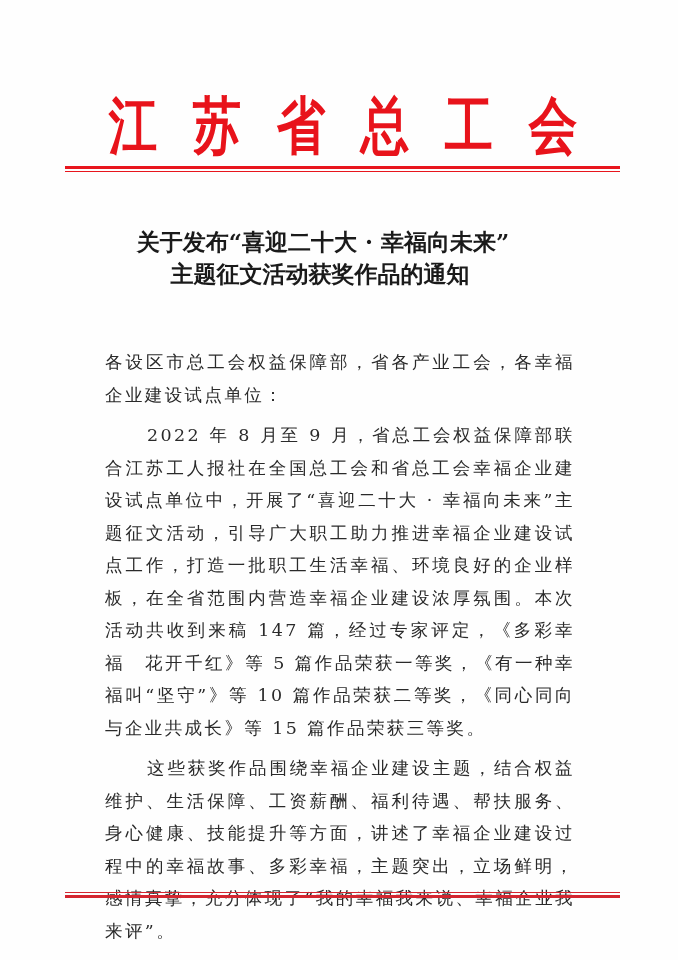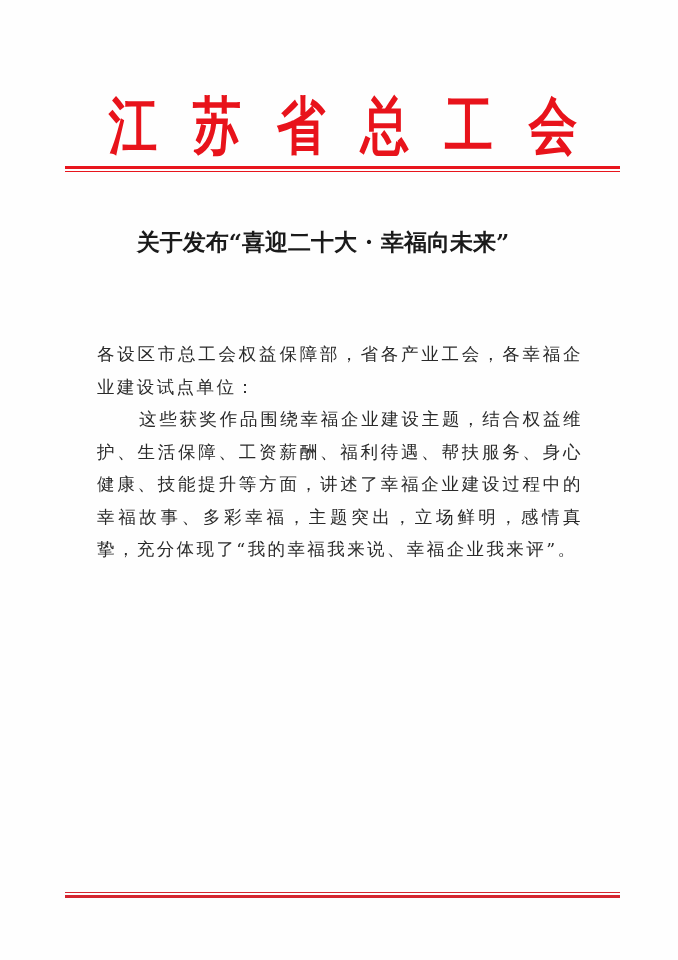--- a/index.html
+++ b/index.html
@@ -100,21 +100,21 @@
       top: 338px;
       width: 486px;
       font-family: "DejaVu Serif", "Liberation Serif", serif;
       font-size: 17.5px;
       line-height: 32.5px;
       color: #2a2a2a;
       letter-spacing: 2.4px;
       text-align: justify;
     }
     .doc-body p {
-      margin: 0;
+      margin: 8px;
     }
     .doc-body .indent {
       text-indent: 2.4em;
     }
   </style>
 </head>
 <body>
 
 <div class="page">
 
@@ -128,24 +128,26 @@
   </div>
 
   <div class="rule-top">
     <div class="thick"></div>
     <div class="gap"></div>
     <div class="thin"></div>
   </div>
 
   <div class="doc-title">
     <span class="title-line title-line-1">关于发布“喜迎二十大 · 幸福向未来”</span>
+    <span class="title-line title-line-2">主题征文活动获奖作品的通知</span>
   </div>
 
   <div class="doc-body">
     <p>各设区市总工会权益保障部，省各产业工会，各幸福企业建设试点单位：</p>
+    <p class="indent">2022 年 8 月至 9 月，省总工会权益保障部联合江苏工人报社在全国总工会和省总工会幸福企业建设试点单位中，开展了“喜迎二十大 · 幸福向未来”主题征文活动，引导广大职工助力推进幸福企业建设试点工作，打造一批职工生活幸福、环境良好的企业样板，在全省范围内营造幸福企业建设浓厚氛围。本次活动共收到来稿 147 篇，经过专家评定，《多彩幸福　花开千红》等 5 篇作品荣获一等奖，《有一种幸福叫“坚守”》等 10 篇作品荣获二等奖，《同心同向与企业共成长》等 15 篇作品荣获三等奖。</p>
     <p class="indent">这些获奖作品围绕幸福企业建设主题，结合权益维护、生活保障、工资薪酬、福利待遇、帮扶服务、身心健康、技能提升等方面，讲述了幸福企业建设过程中的幸福故事、多彩幸福，主题突出，立场鲜明，感情真挚，充分体现了“我的幸福我来说、幸福企业我来评”。</p>
   </div>
 
   <div class="rule-bottom">
     <div class="thin"></div>
     <div class="gap"></div>
     <div class="thick"></div>
   </div>
 
 </div>

